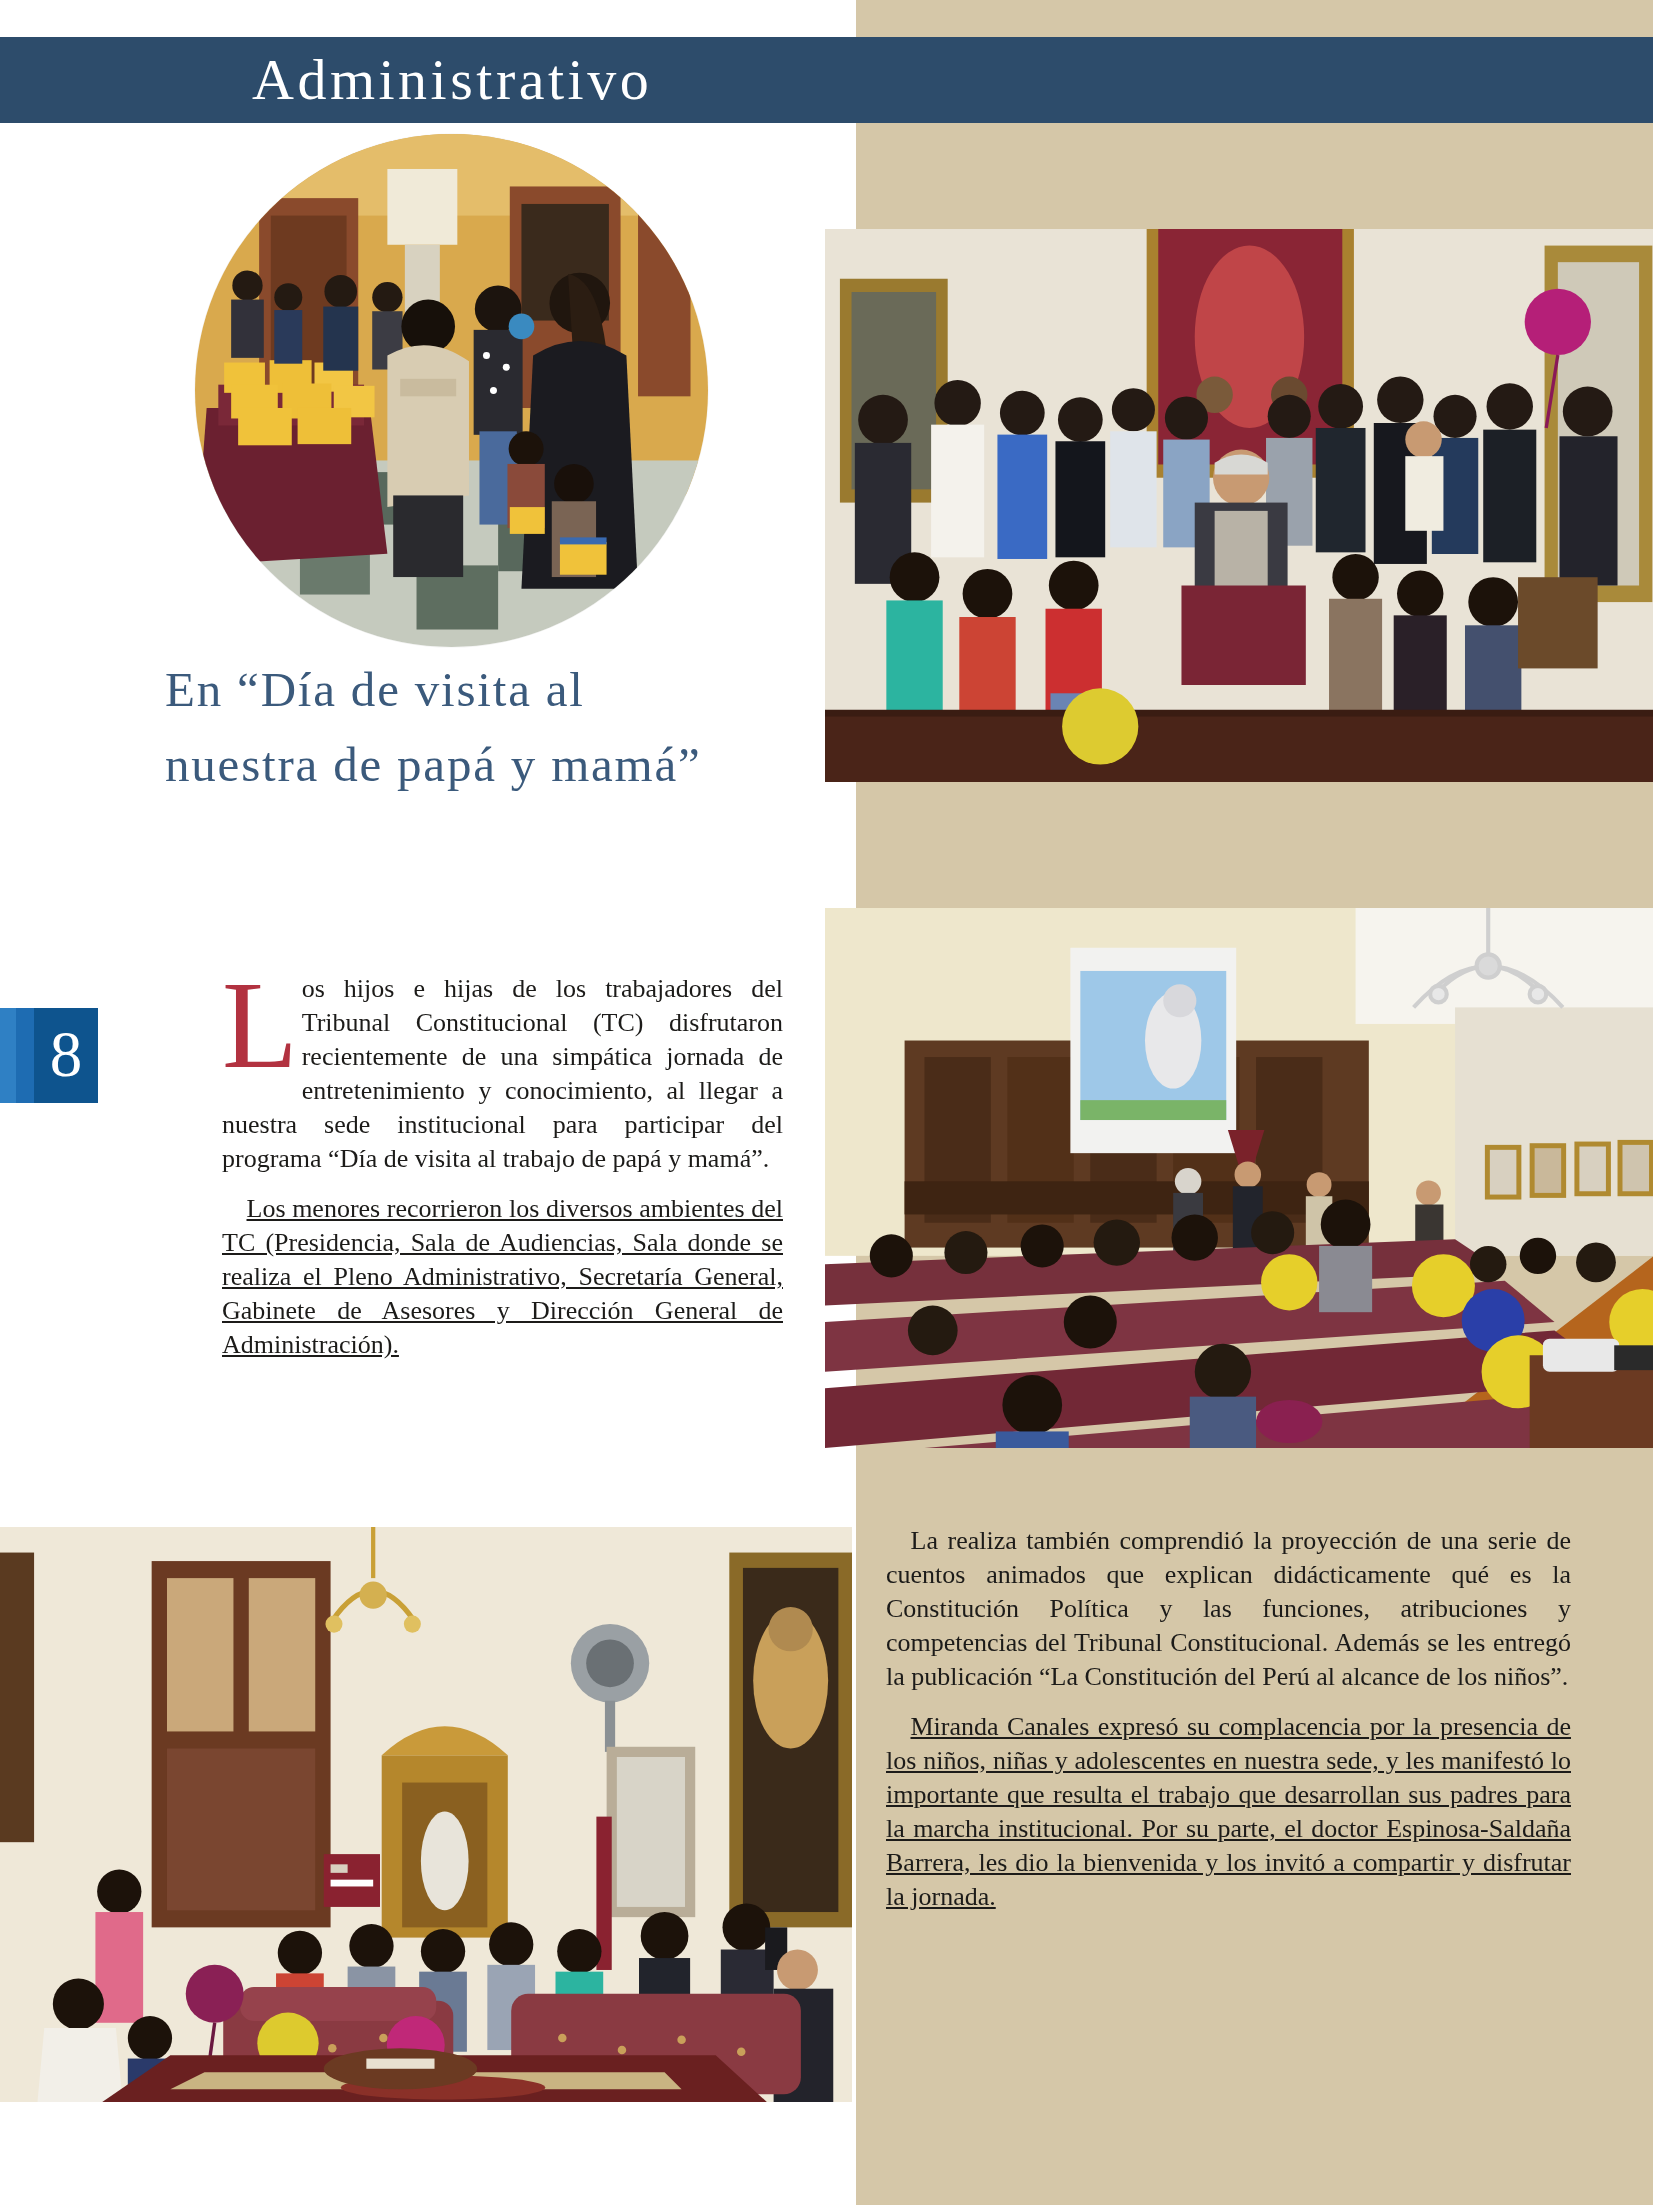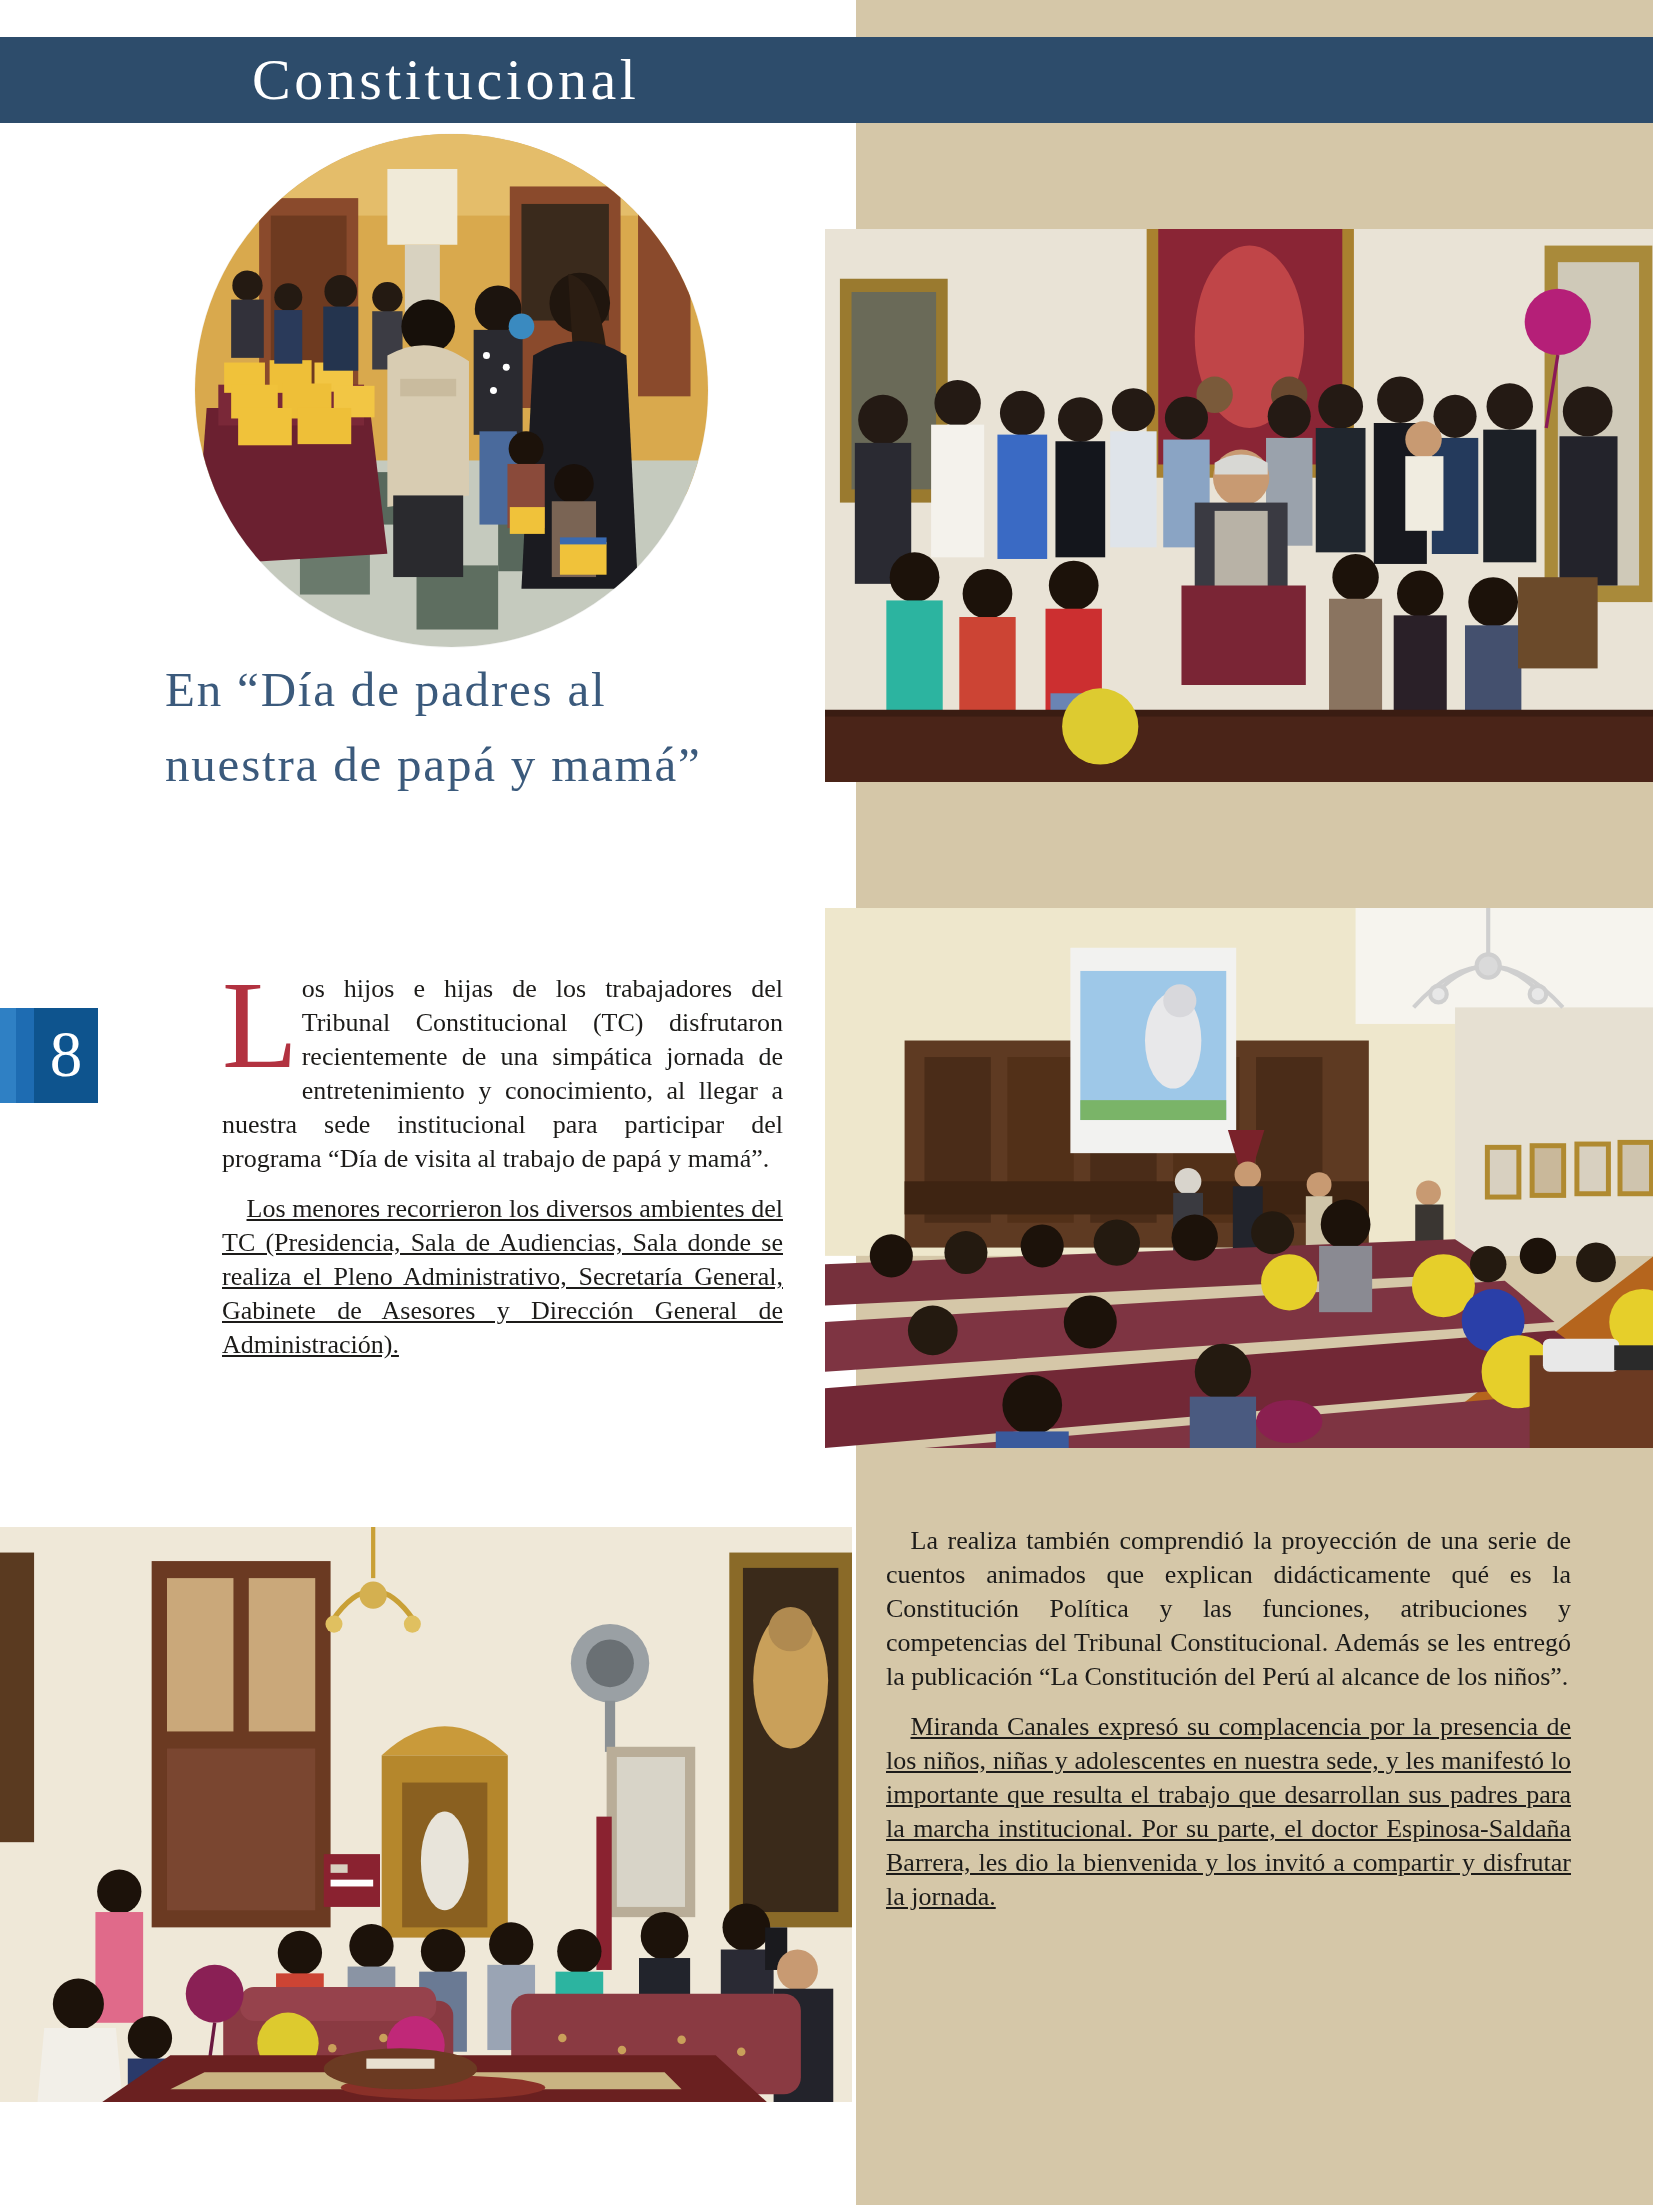--- a/index.html
+++ b/index.html
@@ -39,21 +39,21 @@
     float:left;width:68px;height:100px;margin:4.7px 11.7px 0 0;
     font-size:124px;line-height:98px;color:var(--dropcap-red);text-align:left;
   }
 </style>
 </head>
 <body>
 
 <div class="abs beige-col"></div>
 
 <header class="abs top-bar">
-  <span class="title">Constitucional</span>
+  <span class="title">Administrativo</span>
 </header>
 
 <div class="abs photo circle-photo">
   <svg viewBox="0 0 880 880" preserveAspectRatio="none">
     <rect x="0" y="0" width="880" height="620" fill="#d9a94d"></rect>
     <rect x="0" y="0" width="880" height="140" fill="#e4bd6a"></rect>
     <g>
       <rect x="110" y="110" width="170" height="360" fill="#8a4a2c"></rect>
       <rect x="130" y="140" width="130" height="300" fill="#6e3a20"></rect>
       <rect x="330" y="60" width="120" height="130" fill="#f0ead8"></rect>
@@ -200,21 +200,21 @@
     </g>
     <circle cx="332" cy="600" r="46" fill="#ddcb30"></circle>
     <g>
       <circle cx="884" cy="112" r="40" fill="#b51f78"></circle>
       <line x1="884" y1="152" x2="870" y2="240" stroke="#8a1858" stroke-width="4"></line>
     </g>
   </svg>
 </div>
 
 <div class="abs headline">
-  <span class="hl">En “Día de padres al</span>
+  <span class="hl">En “Día de visita al</span>
   <span class="hl">nuestra de papá y mamá”</span>
 </div>
 
 <div class="abs pagebox">
   <span class="num">8</span>
 </div>
 
 <div class="abs column left-col">
   <p><span class="dropcap">L</span><span>os hijos e hijas de los trabajadores del Tribunal Constitucional (TC) disfrutaron recientemente de una simpática jornada de entretenimiento y conocimiento, al llegar a nuestra sede institucional para participar del programa “Día de visita al trabajo de papá y mamá”.</span></p>
   <p class="indent">Los menores recorrieron los diversos ambientes del TC (Presidencia, Sala de Audiencias, Sala donde se realiza el Pleno Administrativo, Secretaría General, Gabinete de Asesores y Dirección General de Administración).</p>

